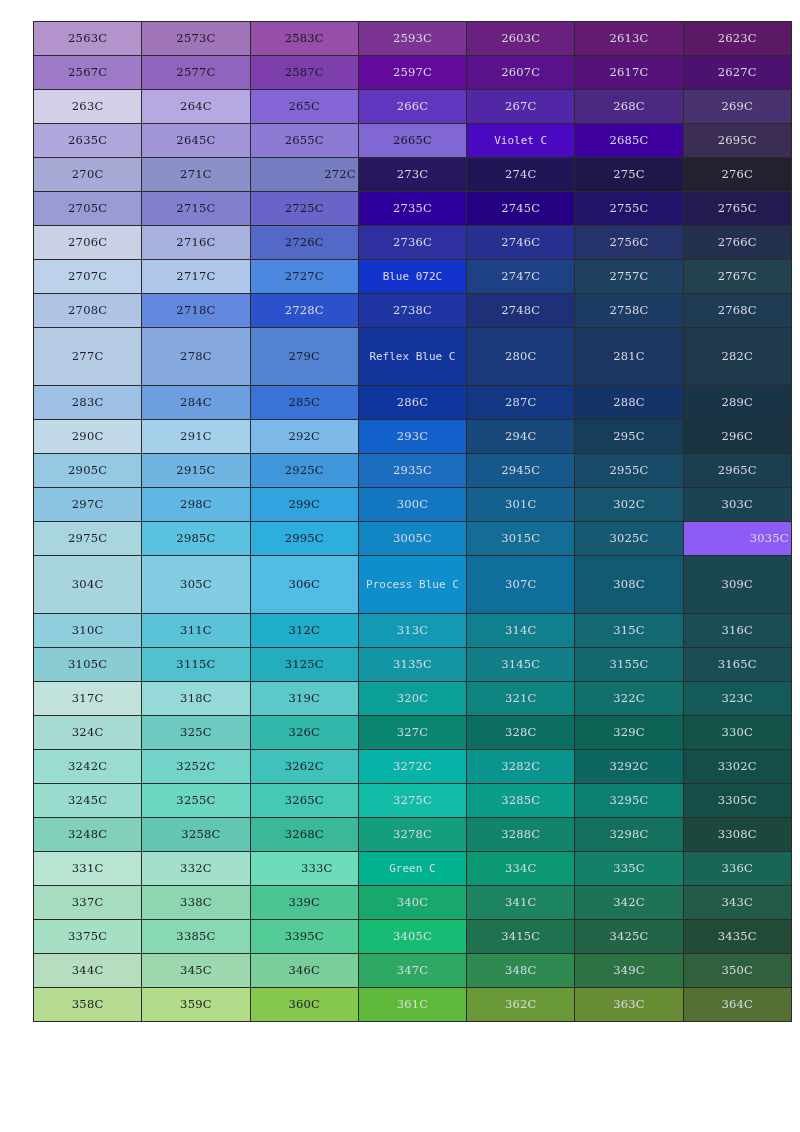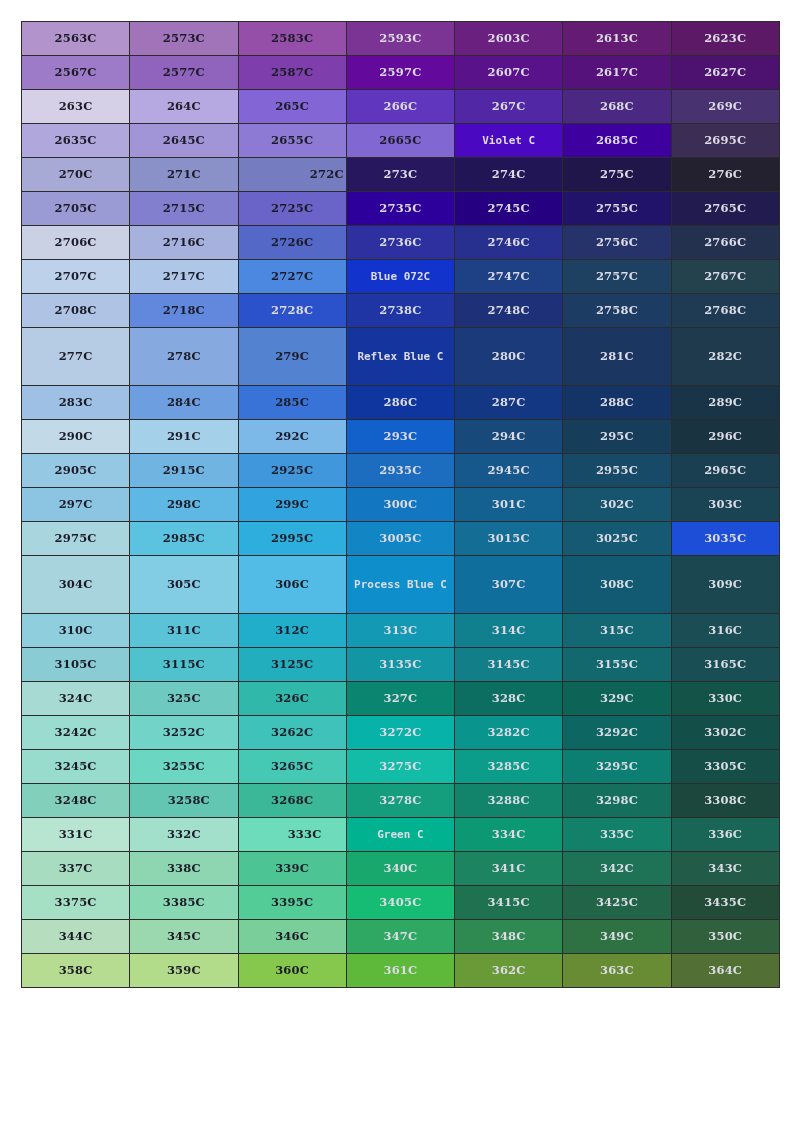--- a/index.html
+++ b/index.html
@@ -15,26 +15,25 @@
   }
   #sheet {
     position: absolute;
     left: 0; top: 0;
     width: 800px;
     height: 1132px;
     background: #ffffff;
   }
   #swatch-table {
     position: absolute;
-    left: 21px;
+    left: 33px;
     top: 21px;
     width: 758px;
     border-collapse: collapse;
     table-layout: fixed;
-    font-weight: bold;
   }
   #swatch-table td {
     border: 1px solid #2b2b2b;
     text-align: center;
     vertical-align: middle;
     font-size: 11.5px;
     line-height: 1.42;
     letter-spacing: 0.2px;
     height: 33px;
     padding: 0 2px;
@@ -198,21 +197,21 @@
           <td class="dark" style="background-color: rgb(23, 84, 109);">302C</td>
           <td class="dark" style="background-color: rgb(26, 68, 84);">303C</td>
         </tr>
         <tr>
           <td style="background-color: rgb(169, 214, 222);">2975C</td>
           <td style="background-color: rgb(91, 195, 224);">2985C</td>
           <td style="background-color: rgb(46, 174, 220);">2995C</td>
           <td class="dark" style="background-color: rgb(18, 133, 196);">3005C</td>
           <td class="dark" style="background-color: rgb(19, 109, 148);">3015C</td>
           <td class="dark" style="background-color: rgb(21, 89, 114);">3025C</td>
-          <td class="dark" style="background-color: #1d4ed8;">3035C</td>
+          <td class="dark" style="background-color: #8b5cf6; text-align: right;">3035C</td>
         </tr>
         <tr>
           <td class="tall" style="background-color: rgb(168, 212, 222);">304C</td>
           <td class="tall" style="background-color: rgb(130, 204, 228);">305C</td>
           <td class="tall" style="background-color: rgb(82, 188, 230);">306C</td>
           <td class="tall dark named" style="background-color: rgb(14, 142, 202);">Process Blue C</td>
           <td class="tall dark" style="background-color: rgb(15, 110, 156);">307C</td>
           <td class="tall dark" style="background-color: rgb(18, 90, 114);">308C</td>
           <td class="tall dark" style="background-color: rgb(27, 71, 81);">309C</td>
         </tr>
@@ -228,20 +227,29 @@
         <tr>
           <td style="background-color: rgb(137, 204, 212);">3105C</td>
           <td style="background-color: rgb(79, 194, 206);">3115C</td>
           <td style="background-color: rgb(34, 174, 188);">3125C</td>
           <td class="dark" style="background-color: rgb(18, 150, 164);">3135C</td>
           <td class="dark" style="background-color: rgb(17, 126, 136);">3145C</td>
           <td class="dark" style="background-color: rgb(19, 104, 110);">3155C</td>
           <td class="dark" style="background-color: rgb(24, 78, 84);">3165C</td>
         </tr>
         <tr>
+          <td style="background-color: rgb(194, 226, 220);">317C</td>
+          <td style="background-color: rgb(149, 218, 216);">318C</td>
+          <td style="background-color: rgb(92, 200, 200);">319C</td>
+          <td class="dark" style="background-color: rgb(12, 158, 152);">320C</td>
+          <td class="dark" style="background-color: rgb(13, 132, 128);">321C</td>
+          <td class="dark" style="background-color: rgb(17, 112, 108);">322C</td>
+          <td class="dark" style="background-color: rgb(19, 90, 88);">323C</td>
+        </tr>
+        <tr>
           <td style="background-color: rgb(167, 218, 210);">324C</td>
           <td style="background-color: rgb(110, 202, 192);">325C</td>
           <td style="background-color: rgb(48, 184, 170);">326C</td>
           <td class="dark" style="background-color: rgb(10, 134, 112);">327C</td>
           <td class="dark" style="background-color: rgb(11, 110, 96);">328C</td>
           <td class="dark" style="background-color: rgb(12, 99, 86);">329C</td>
           <td class="dark" style="background-color: rgb(20, 84, 72);">330C</td>
         </tr>
         <tr>
           <td style="background-color: rgb(154, 220, 208);">3242C</td>

